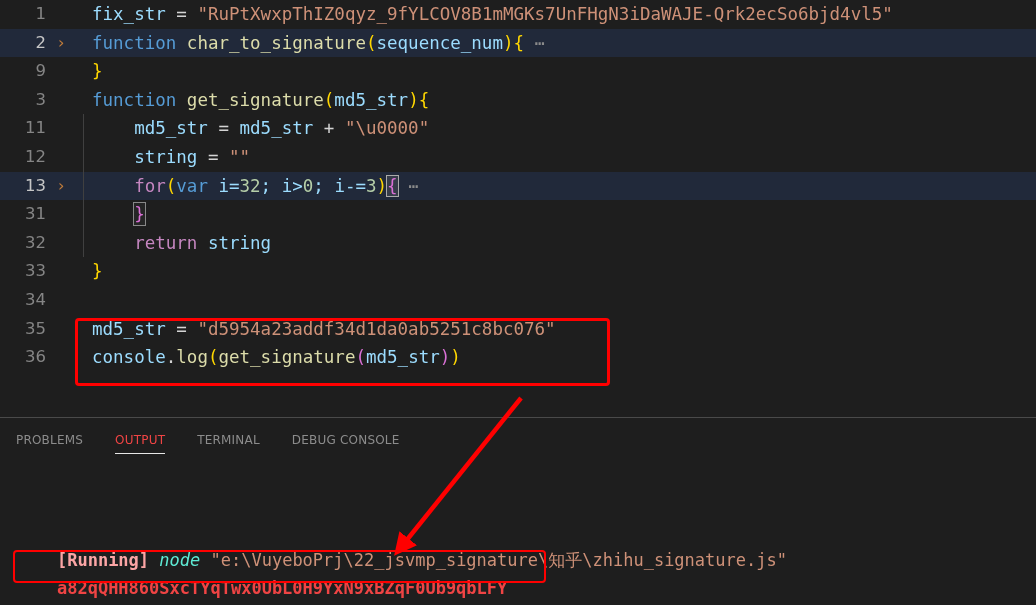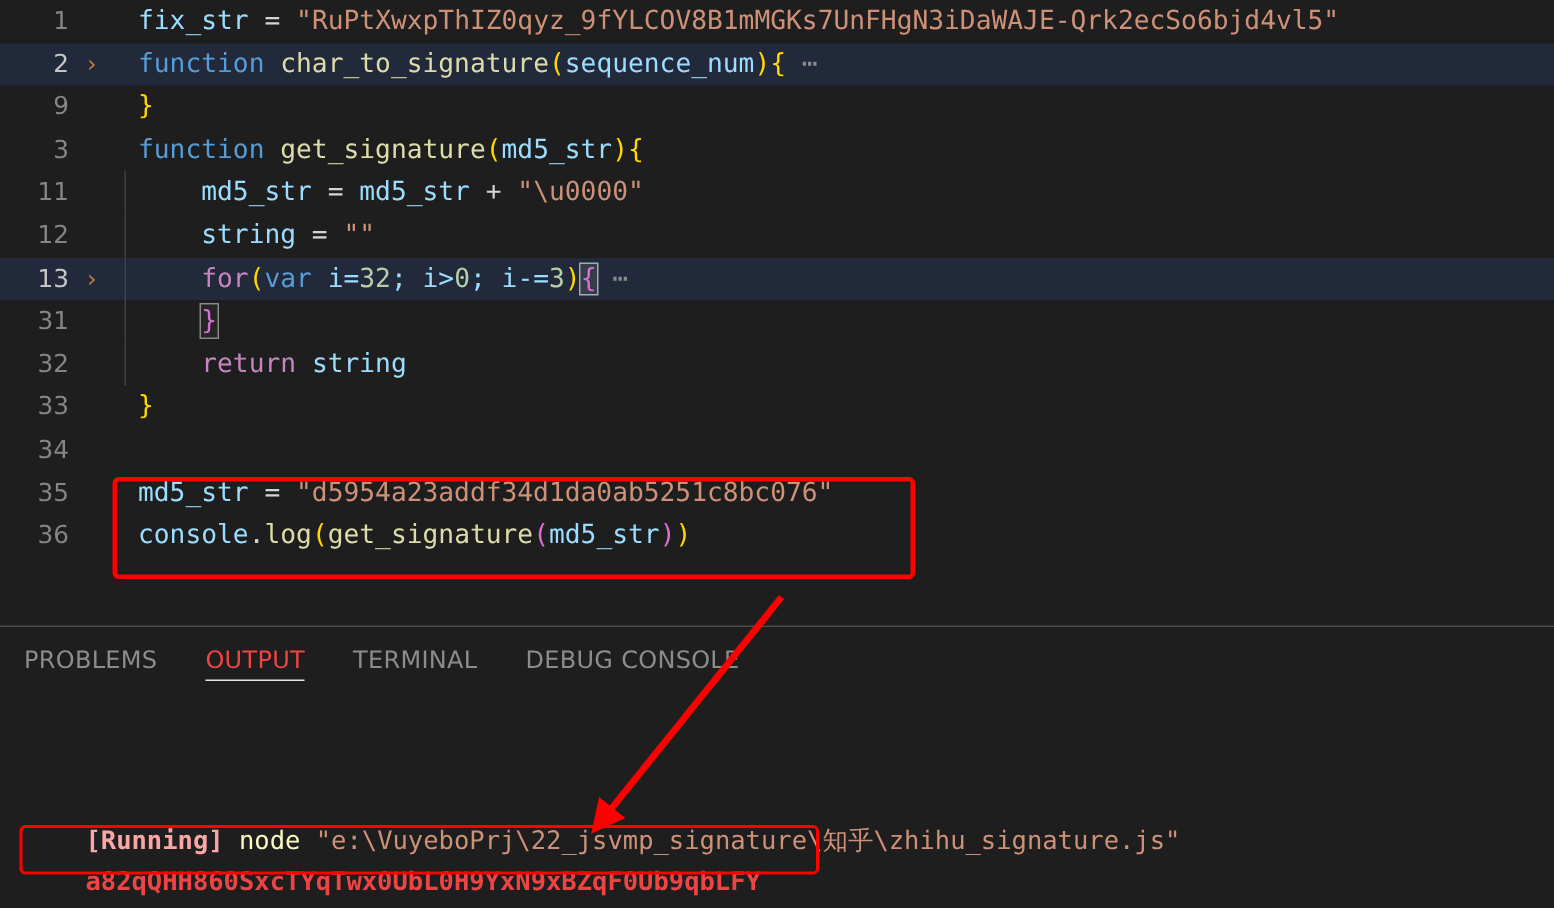--- a/index.html
+++ b/index.html
@@ -142,21 +142,21 @@
     display: flex;
     align-items: center;
   }
   .panel-tab {
     position: relative;
     margin: 0 0 0 0;
     padding: 0 16px;
     height: 44px;
     line-height: 44px;
     font-family: "DejaVu Sans", sans-serif;
-    font-size: 16px;
+    font-size: 12px;
     letter-spacing: 0.2px;
     color: #8c8c8c;
     cursor: pointer;
   }
   .panel-tab.active {
     color: #ef4444;
   }
   .panel-tab.active::after {
     content: "";
     position: absolute;
@@ -178,21 +178,21 @@
     position: absolute;
     left: 16px;
     white-space: pre;
     font-family: "DejaVu Sans Mono", monospace;
     font-size: 17px;
   }
   #term-line-running { top: 105px; }
   #term-line-result  { top: 140px; }
   .term-running-tag { color: #fca5a5; font-weight: bold; }
   .term-path { color: #ce9178; }
-  .term-cmd  { color: #fef9c3; }
+  .term-cmd  { color: #5eead4; font-style: italic; }
   .term-result-text { color: #ef4444; font-weight: bold; }
 
   #output-highlight-box {
     position: absolute;
     left: 13px;
     top: 550px;
     width: 533px;
     height: 33px;
     border: 2.5px solid #ff0000;
     border-radius: 4px;

